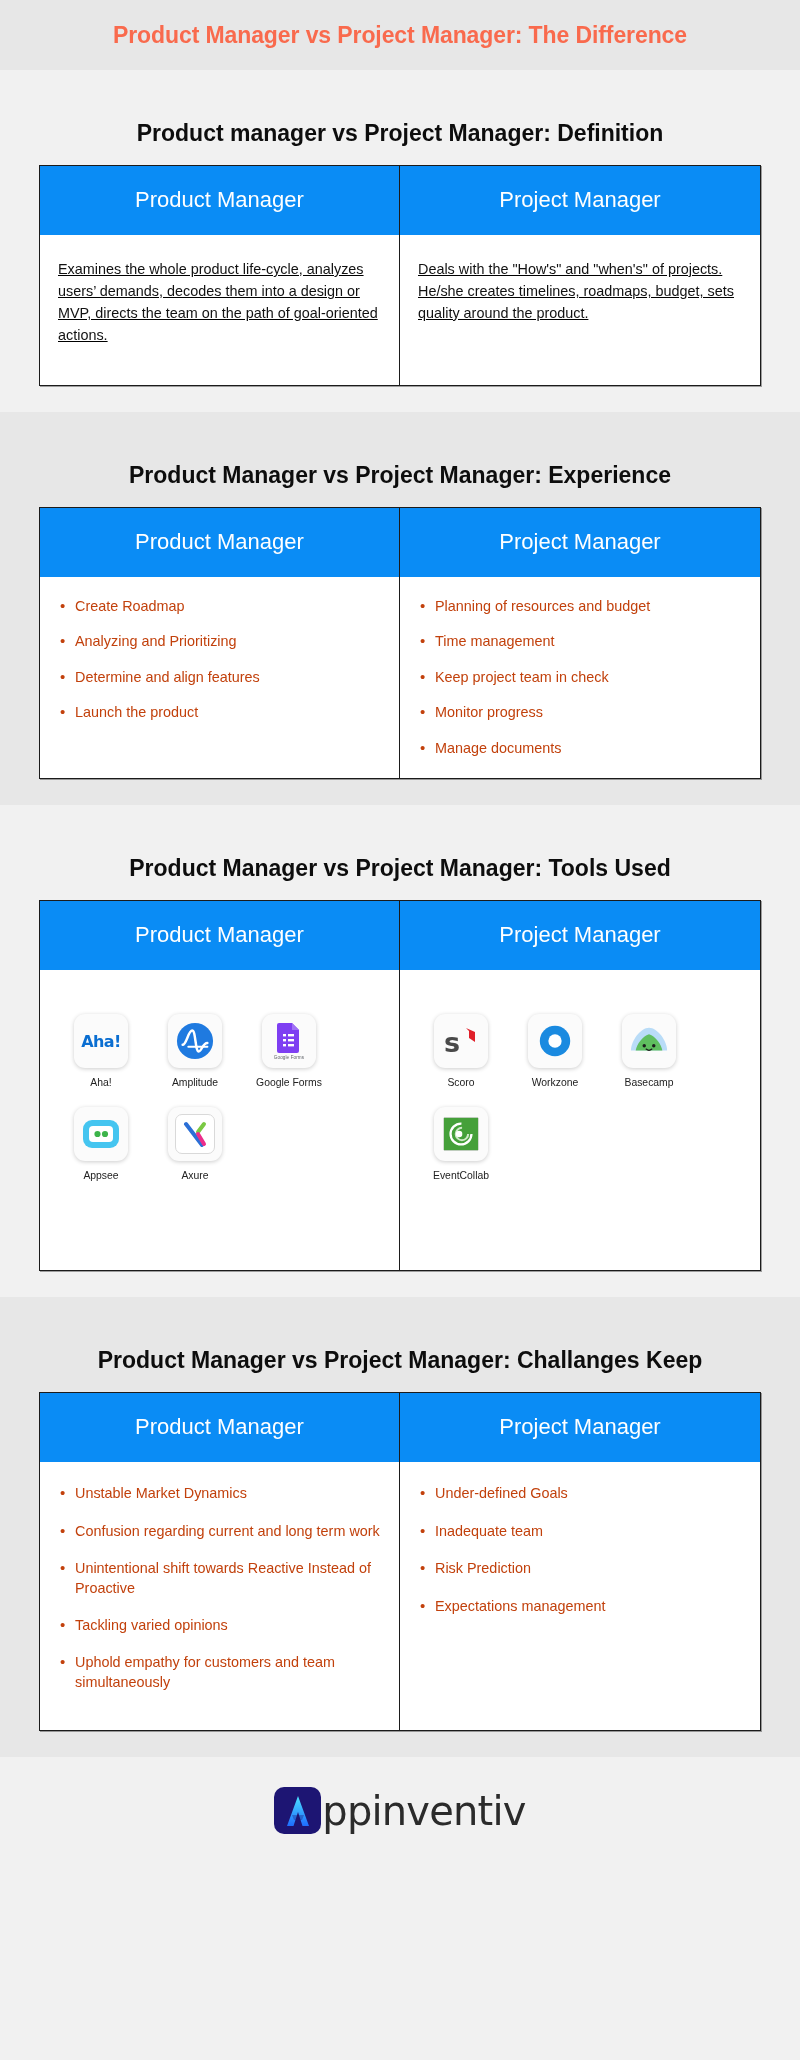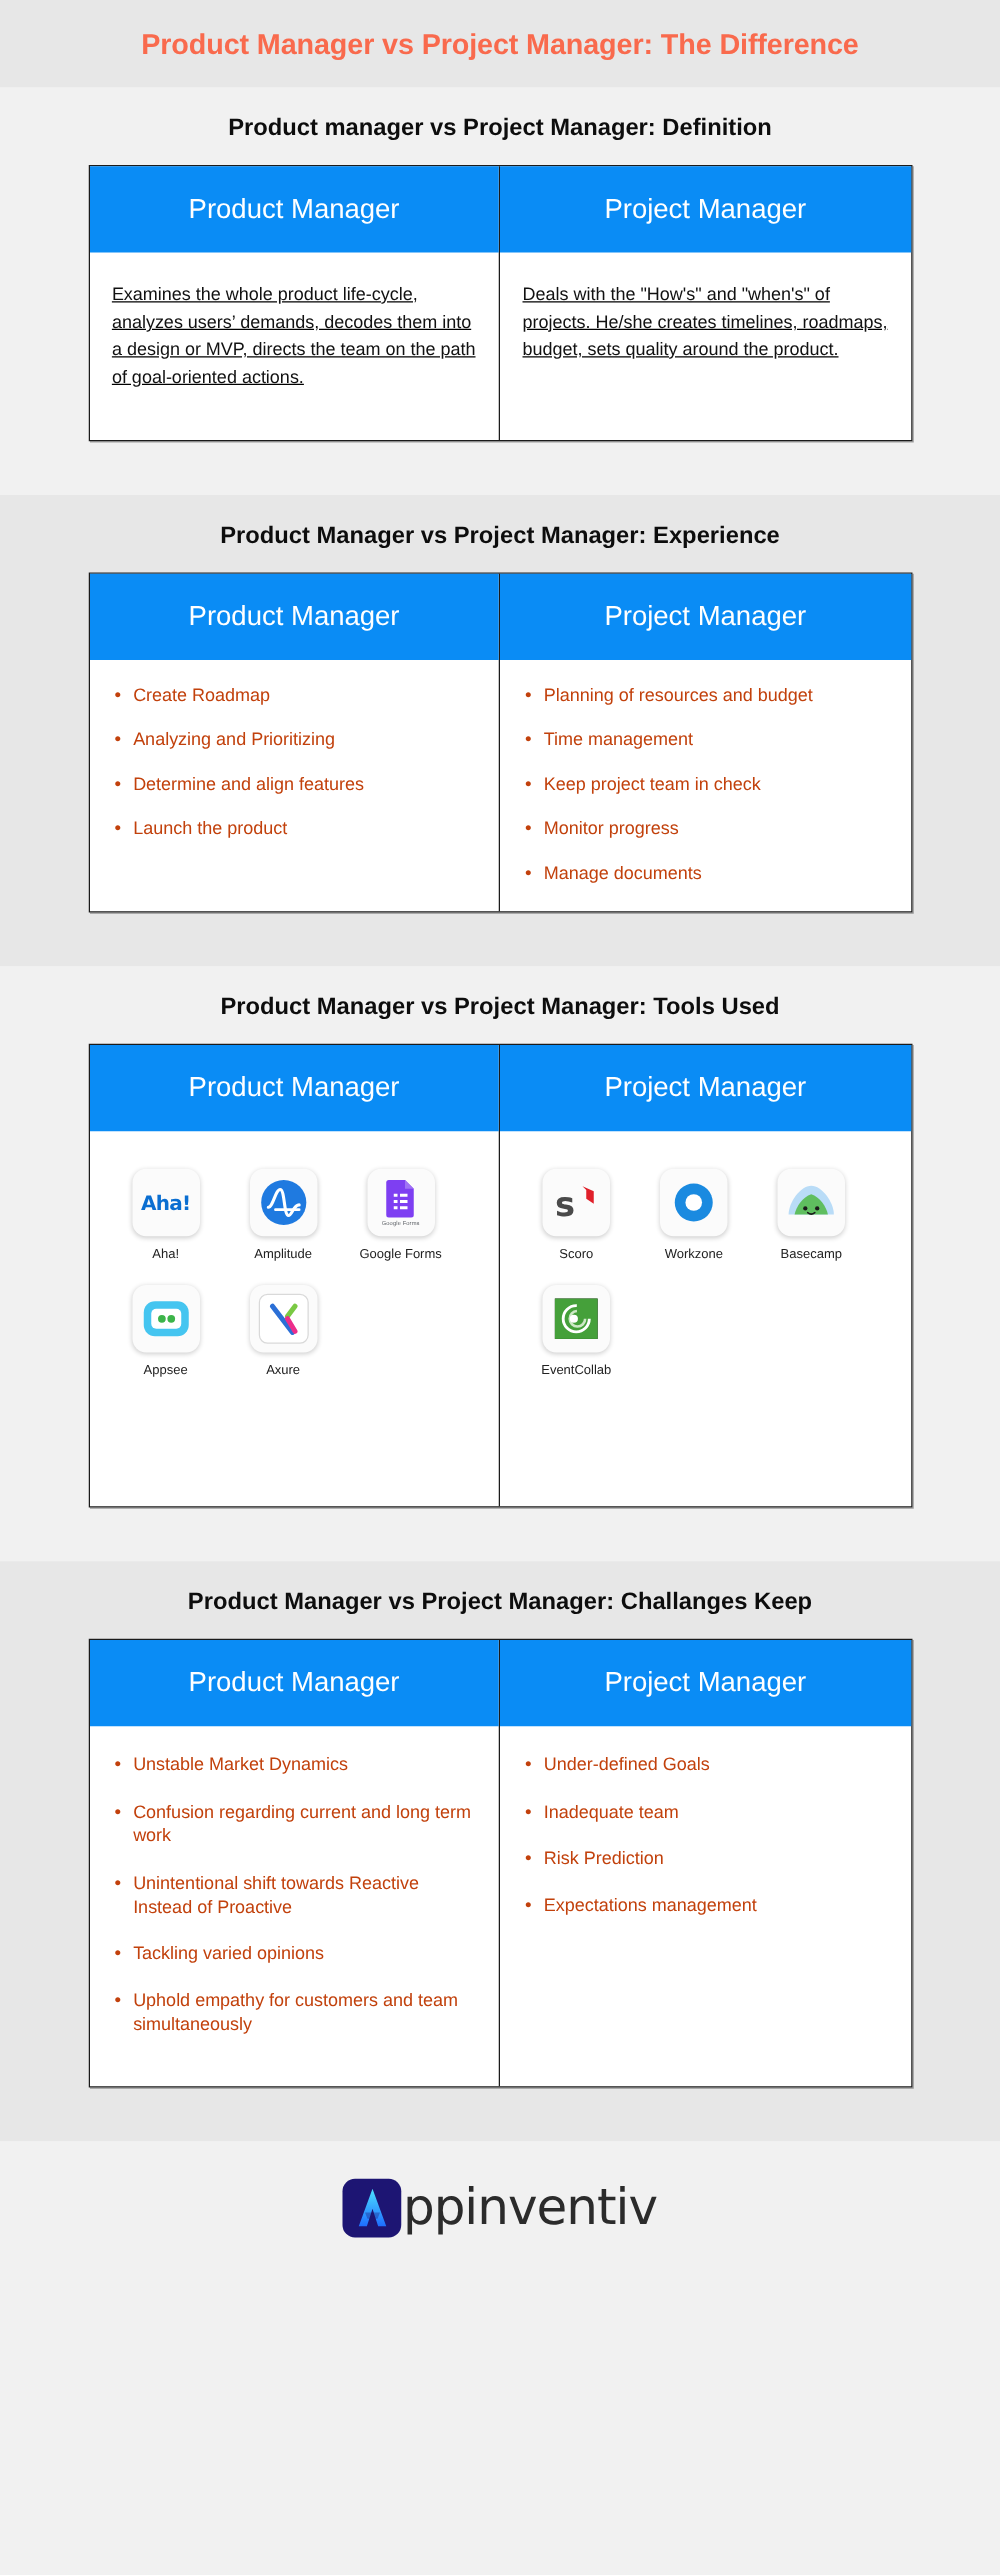--- a/index.html
+++ b/index.html
@@ -26,29 +26,30 @@
     letter-spacing: -0.1px;
   }
 
   
   .section { padding: 22px 0 26px 0; }
   .section.tone-light { background: #f1f1f1; }
   .section.tone-dark  { background: #e7e7e7; }
 
   .section-title {
     text-align: center;
-    font-size: 19px;
+    font-size: 23px;
     font-weight: bold;
     color: #0d0d0d;
     margin-bottom: 18px;
+    margin-top: 28px;
   }
 
   .table {
-    width: 659px;
-    margin: 17px auto;
+    width: 722px;
+    margin: 0 auto;
     display: flex;
     border: 1.6px solid #1b1b1b;
     background: #ffffff;
     box-shadow: 1px 1px 0 rgba(0,0,0,.35);
   }
   .col {
     width: 50%;
     display: flex;
     flex-direction: column;
   }
@@ -123,21 +124,21 @@
     justify-content: center;
     overflow: hidden;
   }
   .tool-label {
     margin-top: 9px;
     font-size: 10.4px;
     color: #222;
     text-align: center;
     line-height: 1.15;
   }
-  .sec-tools .col-body { min-height: 300px; padding: 26px 14px 14px 18px; }
+  .sec-tools .col-body { min-height: 300px; padding: 40px 14px 14px 18px; }
   .sec-tools .col.right .col-body { padding-left: 18px; }
 
   
   .aha-text {
     color: #0a6ed1;
     font-weight: bold;
     font-size: 16px;
     letter-spacing: -0.6px;
     font-family: "DejaVu Sans", sans-serif;
   }

